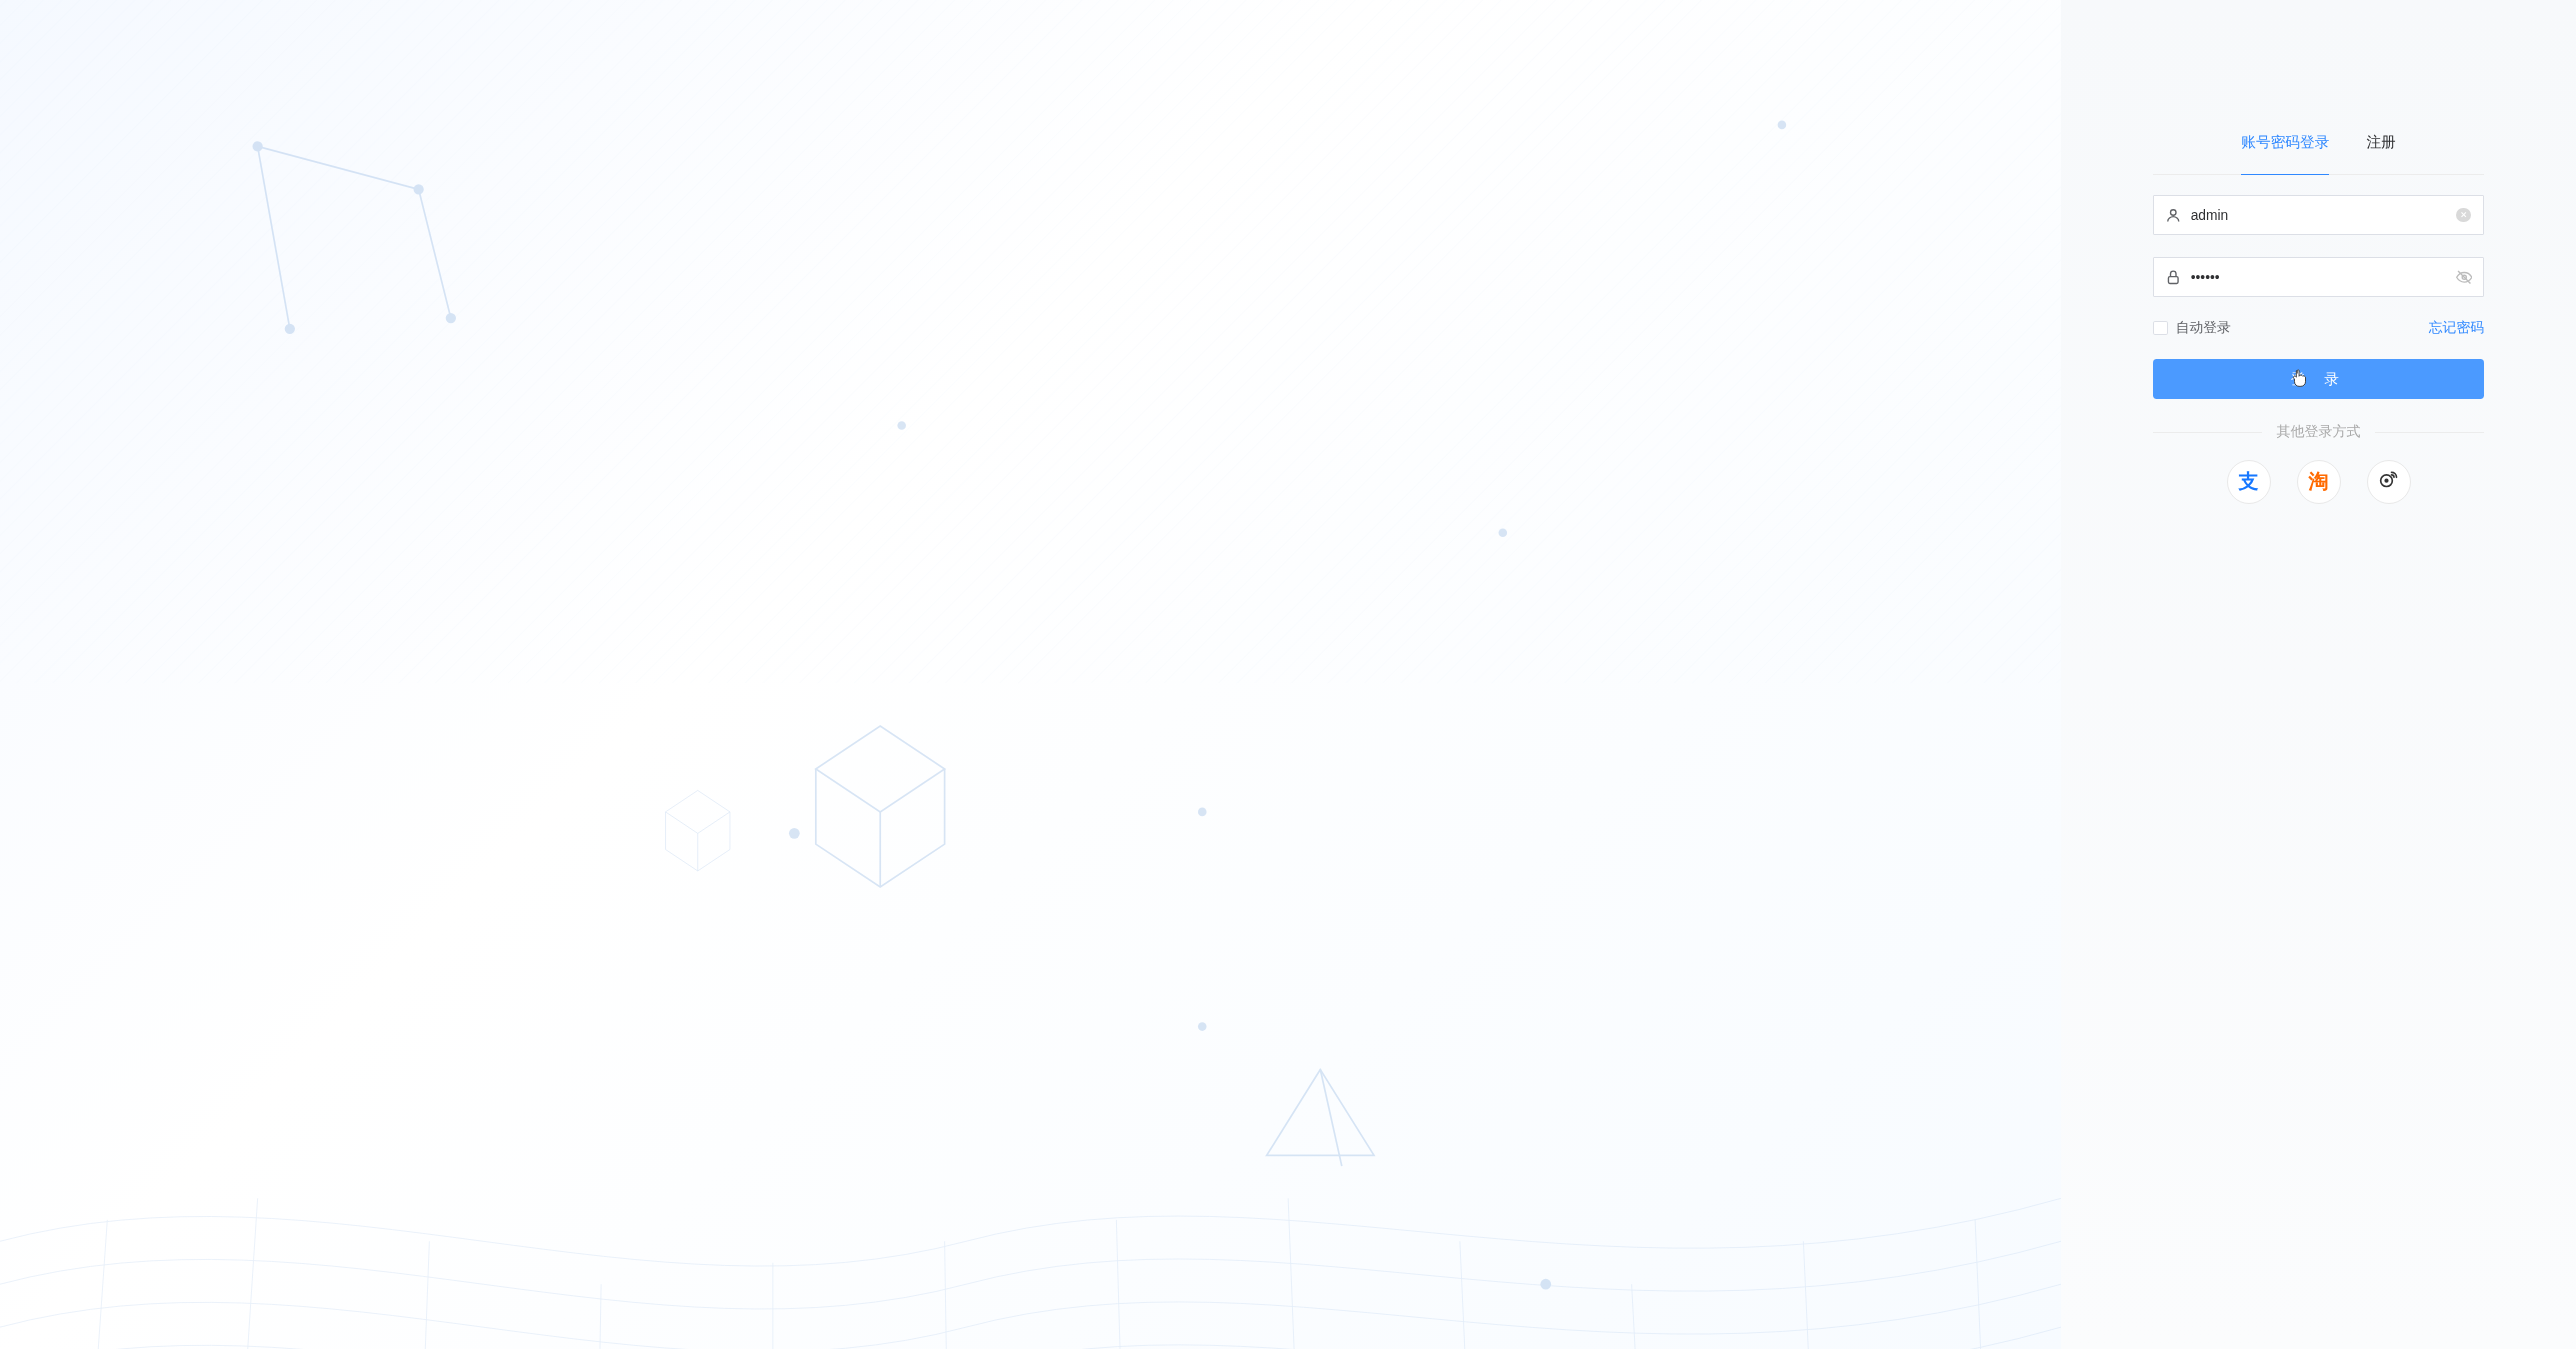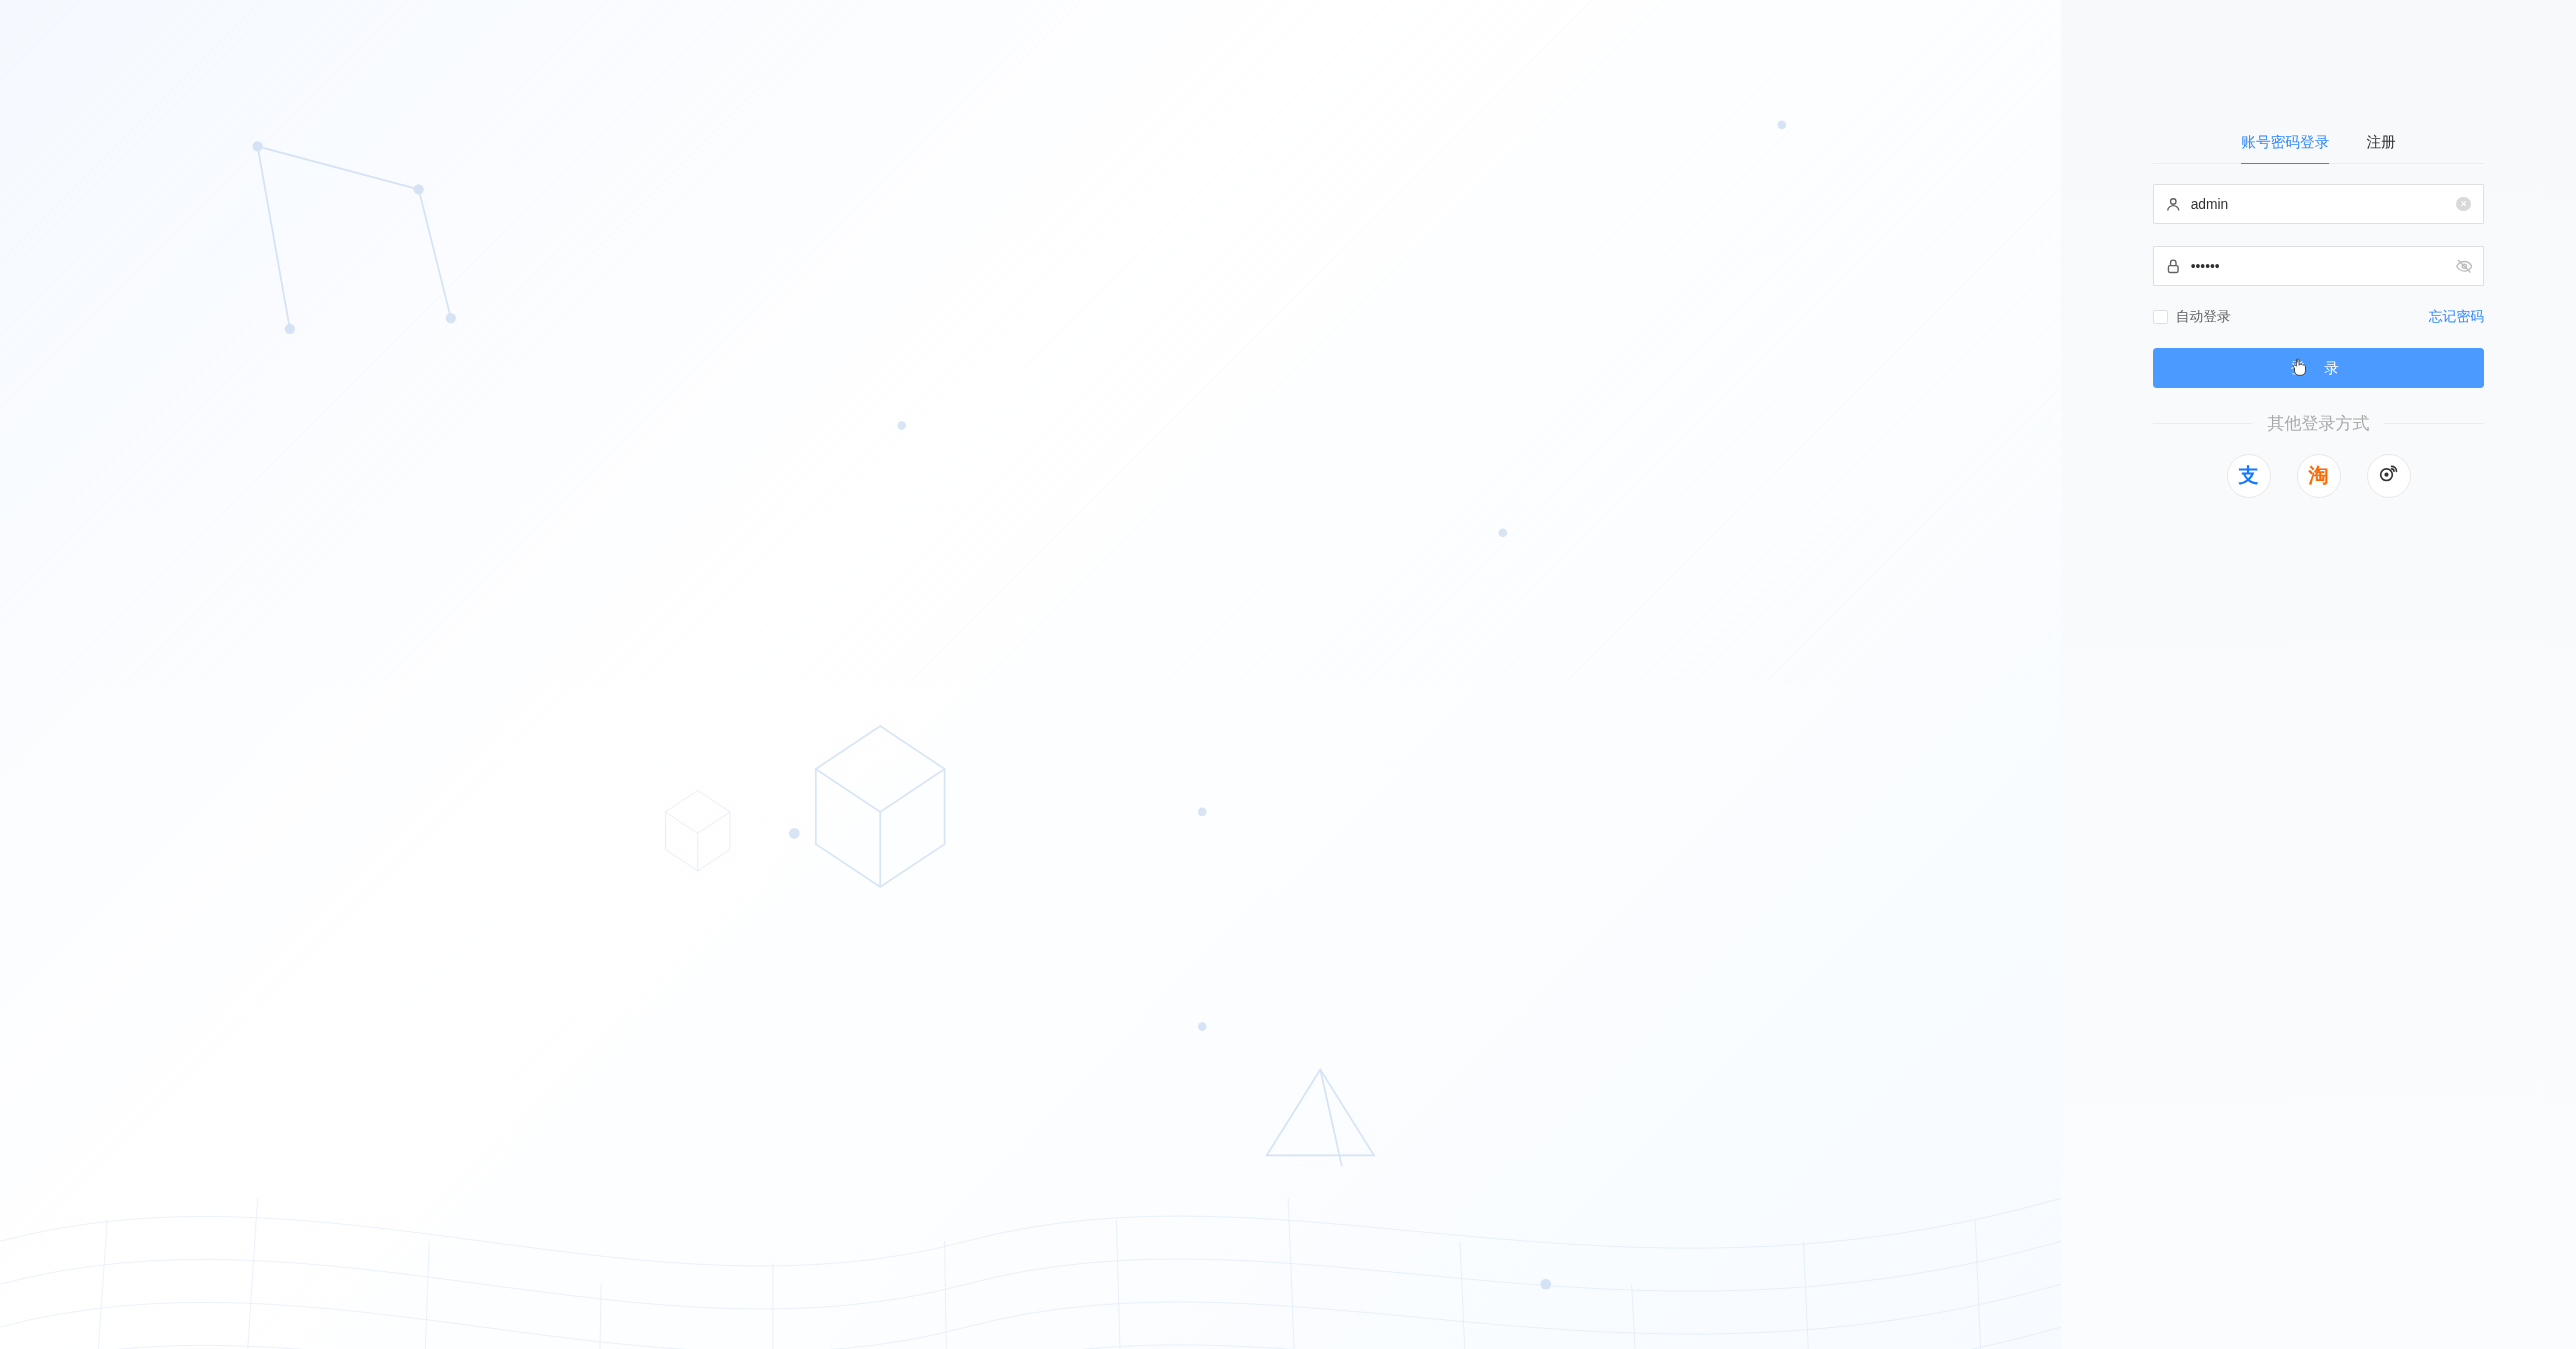--- a/index.html
+++ b/index.html
@@ -39,21 +39,21 @@
       width: 331px;
     }
     .tabs {
       display: flex;
       justify-content: center;
       gap: 37px;
       border-bottom: 0.9px solid #ececec;
       margin-bottom: 20px;
     }
     .tab {
-      padding-bottom: 11px;
+      padding-bottom: 22px;
       font-size: 14.7px;
       color: #303133;
       cursor: pointer;
       position: relative;
       border-bottom: 1.8px solid transparent;
       margin-bottom: -0.9px;
     }
     .tab.active {
       color: #2f88ff;
       border-bottom-color: #2f88ff;
@@ -135,21 +135,21 @@
       cursor: pointer;
       display: flex;
       align-items: center;
       justify-content: center;
     }
     .divider {
       display: flex;
       align-items: center;
       margin: 24px 0 18.4px;
       color: #a9a9a9;
-      font-size: 17px;
+      font-size: 14px;
     }
     .divider::before, .divider::after {
       content: "";
       flex: 1;
       height: 0.9px;
       background: #ececec;
     }
     .divider span {
       padding: 0 14.7px;
     }

